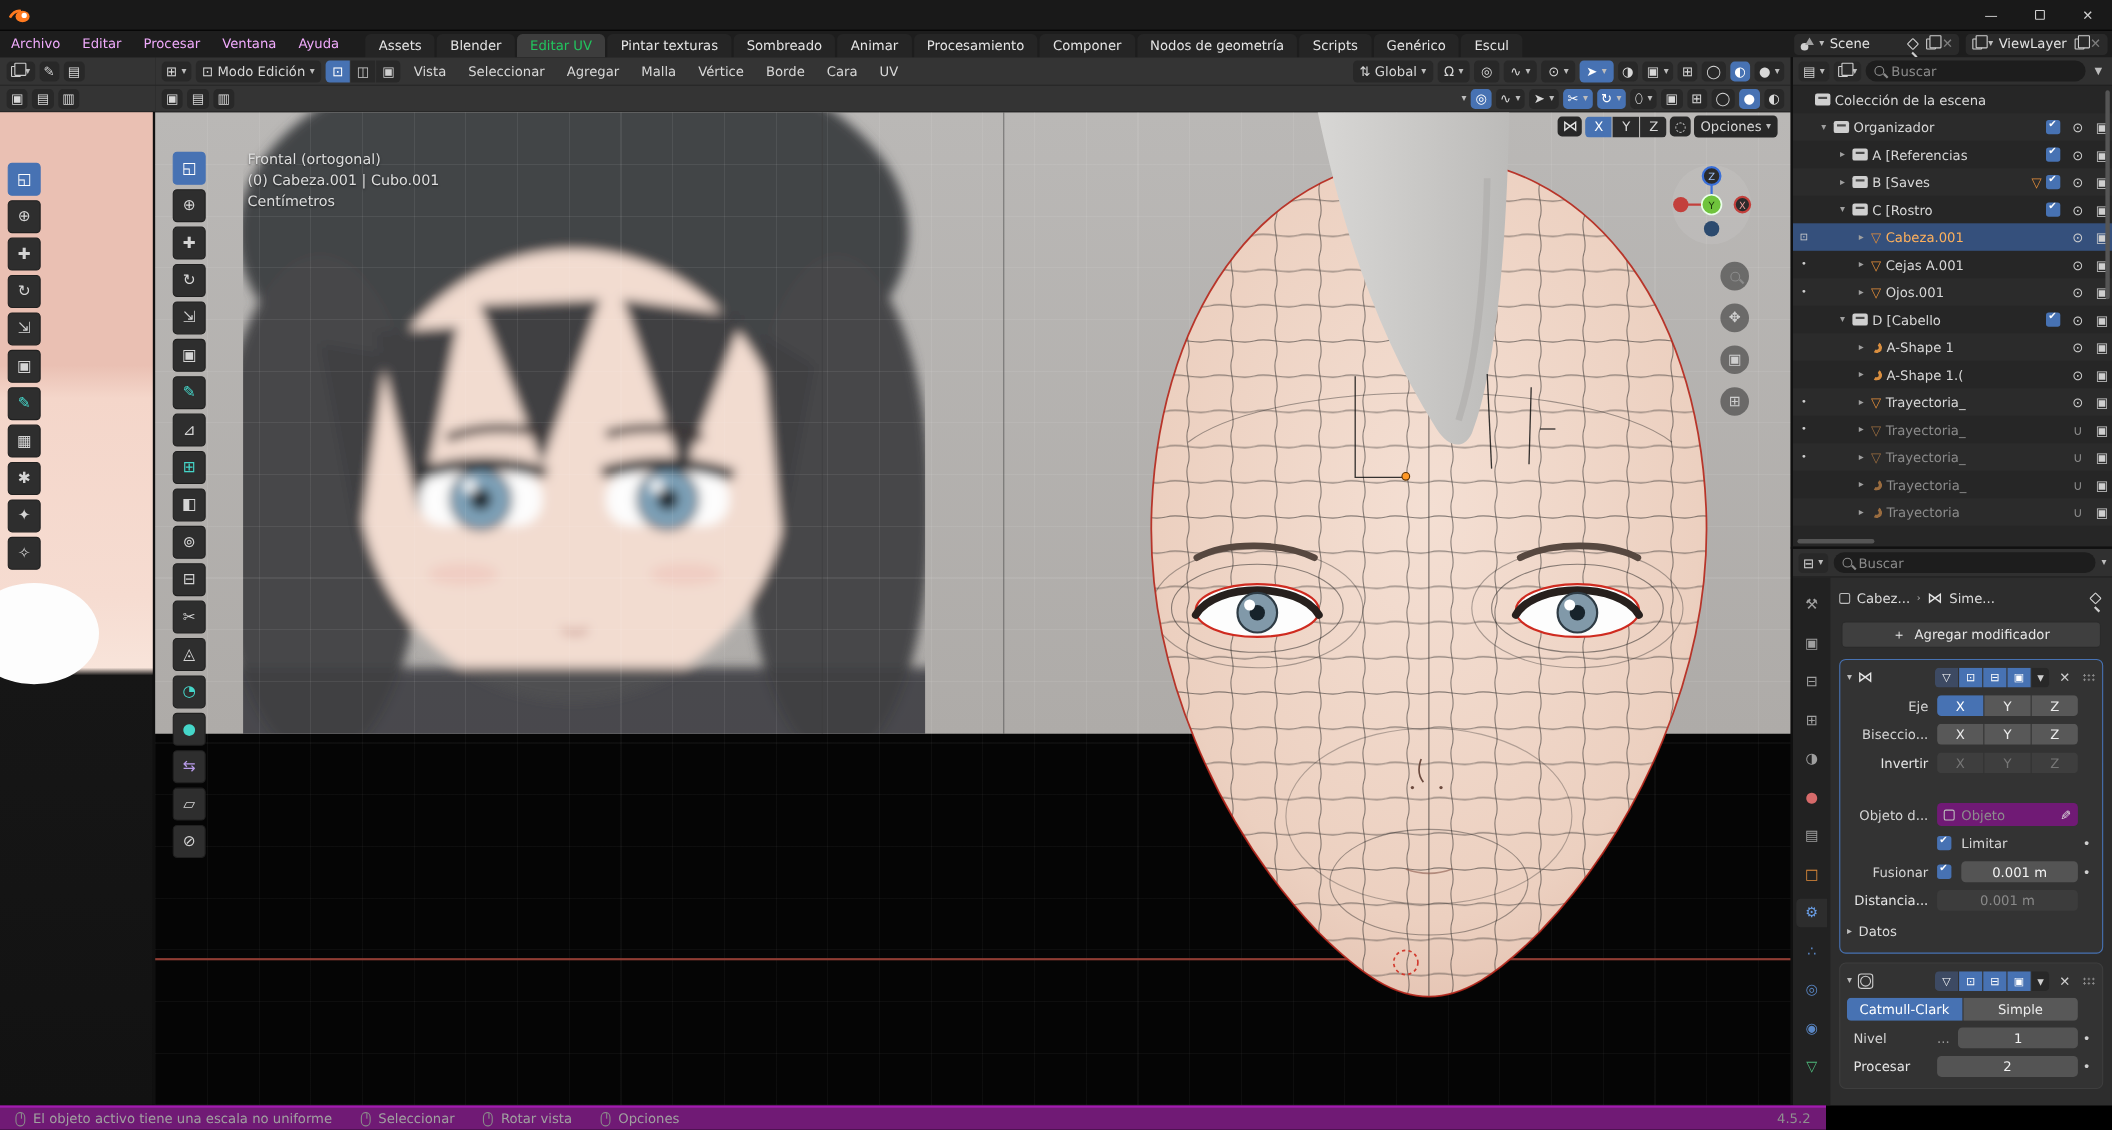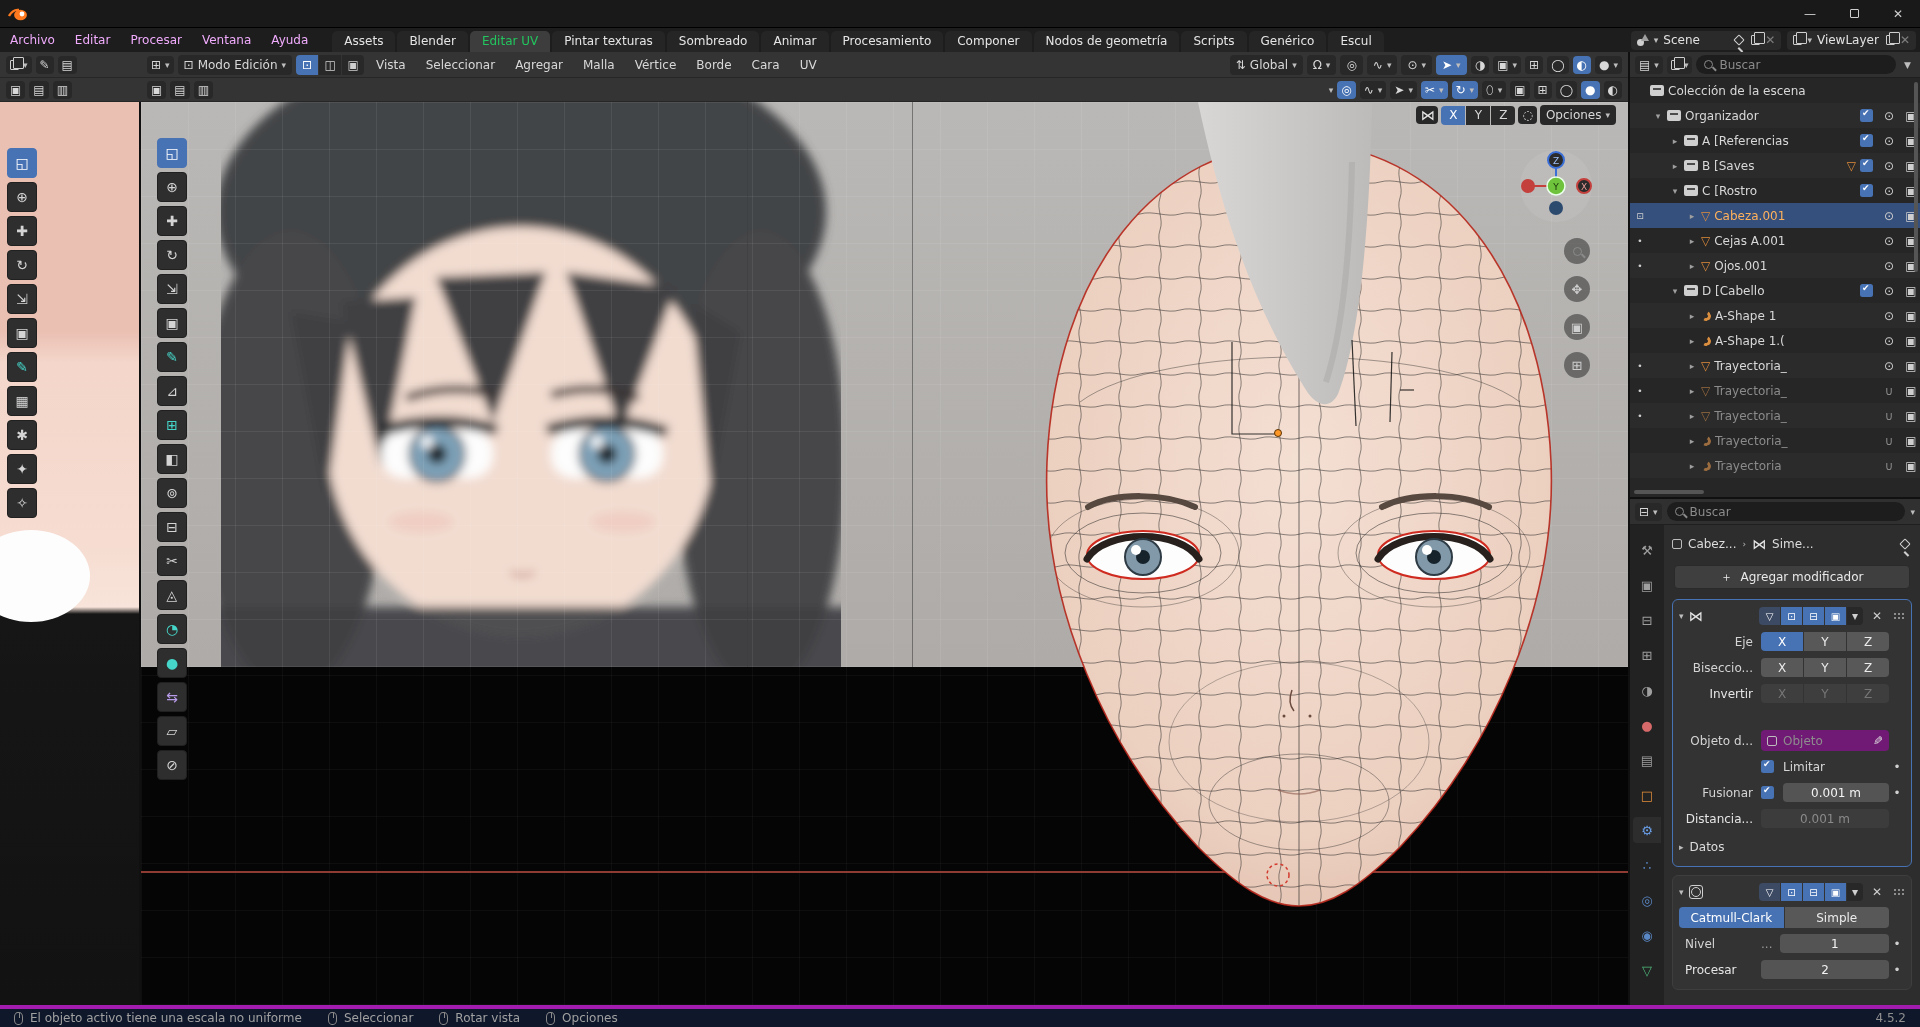--- a/index.html
+++ b/index.html
@@ -154,21 +154,21 @@
   .i-drop{transform:scaleX(-1);color:#e0e0e0;margin-left:auto}
   .subh{display:flex;align-items:center;gap:6px;height:22px;margin-top:6px;color:#dcdcdc}
   .seg{display:flex;flex:1;border-radius:4px;overflow:hidden;gap:1px}
   .seg b{flex:1;height:21px;display:flex;align-items:center;justify-content:center;font-weight:400;background:#585858;color:#ececec}
   .seg b.on{background:#4772b3;color:#fff}
   .i-subsurf{width:14px;height:14px;border:1.5px solid #cfcfcf;border-radius:3px;position:relative;flex:none}
   .i-subsurf:after{content:"";position:absolute;inset:1px;border:1.5px solid #cfcfcf;border-radius:50%}
   .i-bowtie{font-size:14px;color:#e6e6e6}
 
   
-  #statusbar{position:absolute;left:0;top:1005px;width:1920px;height:22px;background:#0f172a;border-top:4px solid #a21caf;
+  #statusbar{position:absolute;left:0;top:1005px;width:1660px;height:22px;background:#701a75;border-top:2px solid #a21caf;
     display:flex;align-items:center;gap:26px;padding:0 14px;color:#a0a0a0}
   .sgrp{display:flex;align-items:center;gap:7px;white-space:nowrap}
   .i-mouse{width:9px;height:13px;border:1px solid #8a8a8a;border-radius:4px/5px;position:relative;flex:none}
   .i-mouse:after{content:"";position:absolute;left:4px;top:0;width:1px;height:5px;background:#8a8a8a}
   .ver{margin-left:auto;color:#8f8f8f}
 
   
   .i-mag{width:9px;height:9px;border:1.5px solid #8b8b8b;border-radius:50%;position:relative;flex:none}
   .i-mag:after{content:"";position:absolute;left:7px;top:7px;width:5px;height:1.5px;background:#8b8b8b;transform:rotate(45deg)}
   .i-pin{width:8px;height:8px;border:1.5px solid #cfcfcf;transform:rotate(45deg);border-radius:1px;position:relative;margin:0 3px}
@@ -424,20 +424,23 @@
 
     <path d="M212,240 V332 H256" fill="none" stroke="#141414" stroke-width="1.2" opacity="0.85"></path>
     <path d="M332,238 l4,86" stroke="#141414" stroke-width="1.2" opacity="0.85"></path>
     <path d="M372,250 l-2,70" stroke="#141414" stroke-width="1.2" opacity="0.85"></path>
     <path d="M380,288 h14" stroke="#141414" stroke-width="1.2" opacity="0.85"></path>
 
     <circle cx="258" cy="331" r="3.5" fill="#ff9826" stroke="#5a3205"></circle>
     <circle cx="258" cy="773" r="11" fill="none" stroke="#d23a2e" stroke-width="1.5" stroke-dasharray="3,3"></circle>
   </svg>
 
+  <div class="ovtext"><span>Frontal (ortogonal)</span>
+<span>(0) Cabeza.001 | Cubo.001</span>
+<span>Centímetros</span></div>
 
   <div id="mirrorbar">
     <span class="chip sm">
         <span class="i-bowtie">⋈</span>
       </span>
     <span class="axgroup">
       <span class="axbtn on">X</span>
       <span class="axbtn">Y</span>
       <span class="axbtn">Z</span>
     </span>

